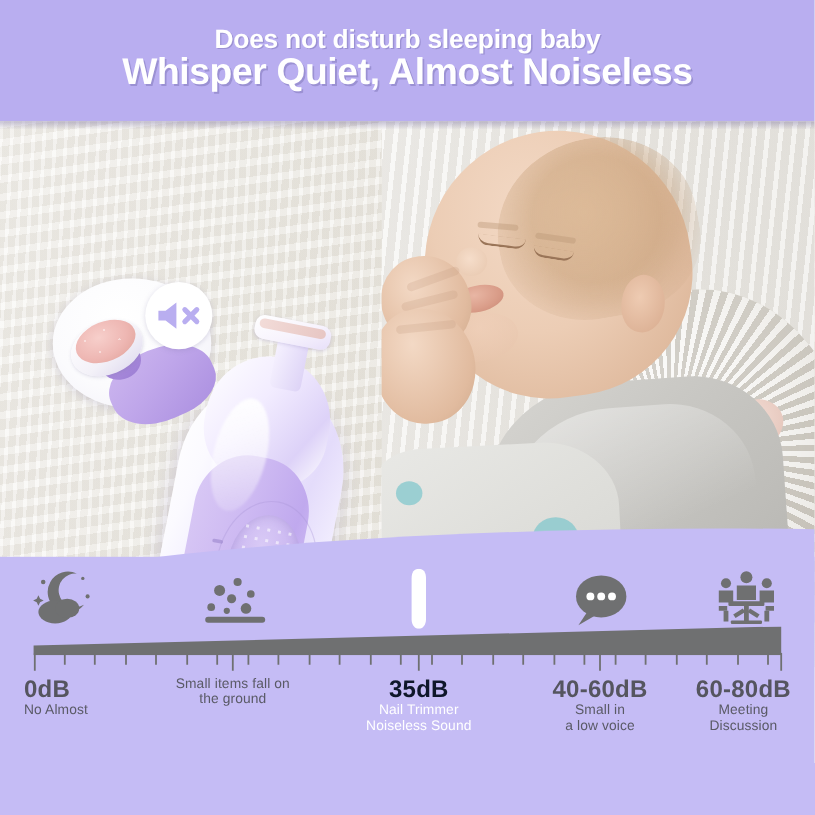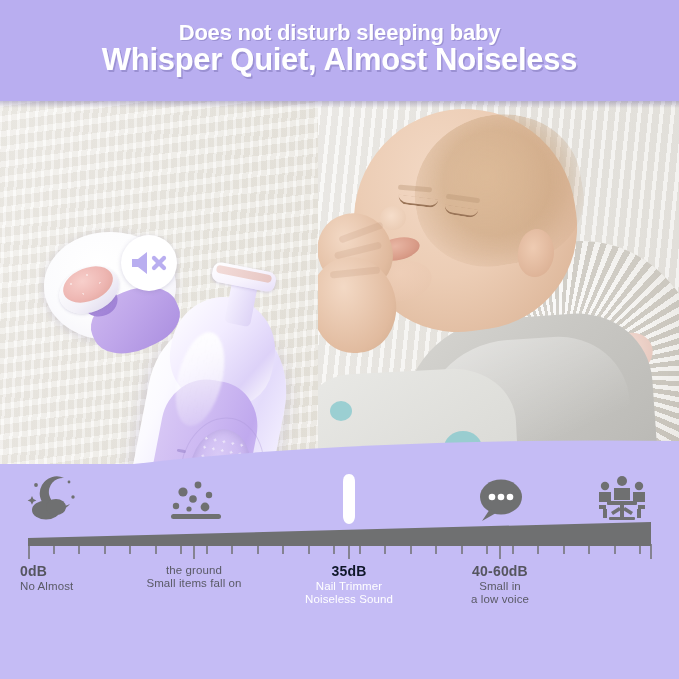--- a/index.html
+++ b/index.html
@@ -280,21 +280,21 @@
   #scale{position:absolute;left:0;bottom:0;width:679px;height:215px;z-index:34;}
   .icon-row{position:absolute;left:0;top:0;width:679px;height:62px;}
   .sc-icon{position:absolute;bottom:0;}
 
   #wedge{position:absolute;left:0;top:58px;width:679px;height:24px;}
   #ticks{position:absolute;left:0;top:80px;width:679px;height:16px;}
 
   .lbl{
     position:absolute;text-align:center;line-height:1.12;
   }
-  .lbl .db{font-size:14px;font-weight:bold;letter-spacing:.2px;}
+  .lbl .db{font-size:20px;font-weight:bold;letter-spacing:.2px;}
   .lbl .desc{font-size:11.5px;letter-spacing:.1px;}
   .lbl.dark{color:#5a5a66;}
   .lbl.dark .db{color:#55555f;}
   .lbl.light{color:#ffffff;}
   .lbl.light .db{color:#0f172a;}
 </style>
 </head>
 <body>
 
 <div id="card">
@@ -486,31 +486,36 @@
         <line x1="651" y1="0" x2="651" y2="15"></line>
       </g>
     </svg>
 
     <div class="lbl dark" style="left:0px;top:100px;width:140px;text-align:left;padding-left:20px;box-sizing:border-box;">
       <div class="db">0dB</div>
       <div class="desc">No Almost</div>
     </div>
 
     <div class="lbl dark" style="left:118px;top:100px;width:152px;">
+      <div class="desc">Small items fall on</div>
       <div class="desc">the ground</div>
-      <div class="desc">Small items fall on</div>
     </div>
 
     <div class="lbl light" style="left:278px;top:100px;width:142px;">
       <div class="db">35dB</div>
       <div class="desc">Nail Trimmer</div>
       <div class="desc">Noiseless Sound</div>
     </div>
 
     <div class="lbl dark" style="left:432px;top:100px;width:136px;">
       <div class="db">40-60dB</div>
       <div class="desc">Small in</div>
       <div class="desc">a low voice</div>
     </div>
 
+    <div class="lbl dark" style="left:566px;top:100px;width:113px;padding-right:6px;box-sizing:border-box;">
+      <div class="db">60-80dB</div>
+      <div class="desc">Meeting</div>
+      <div class="desc">Discussion</div>
+    </div>
 
   </div>
 </div>
 
 </body></html>

